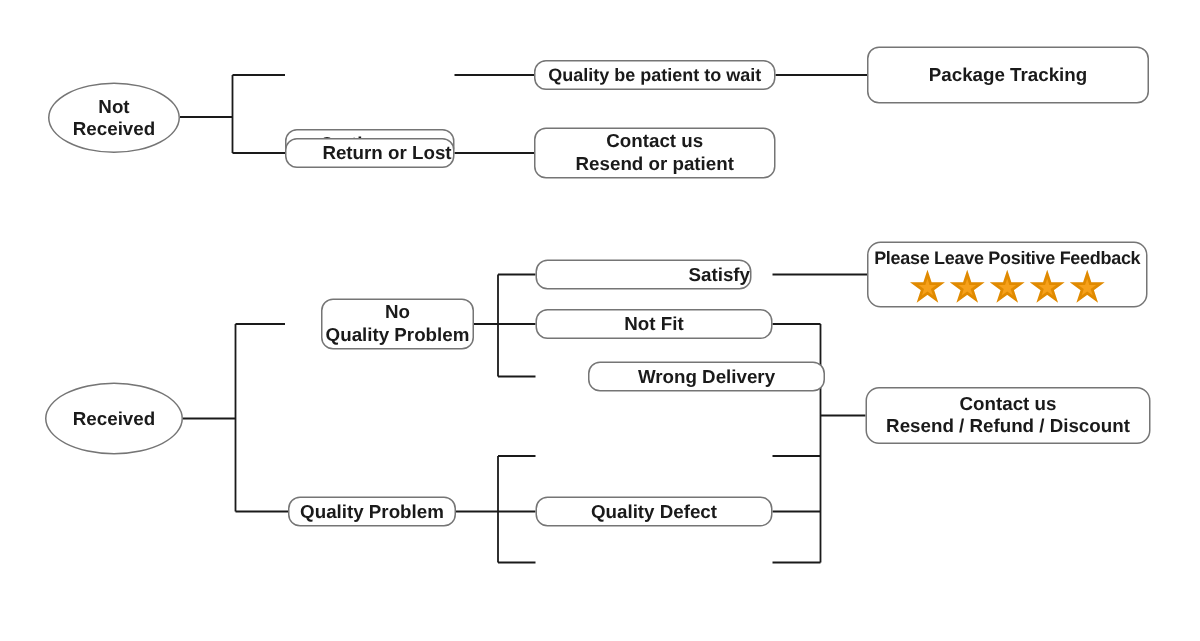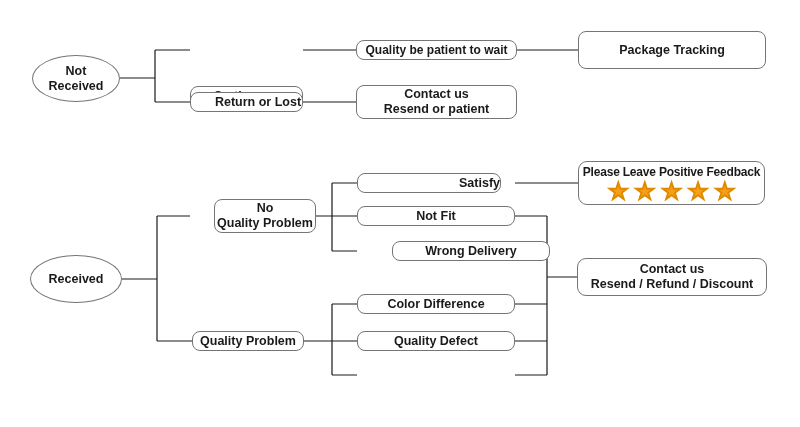--- a/index.html
+++ b/index.html
@@ -127,23 +127,20 @@
   </div>
 
   <div class="node n-not-fit">
     <span>Not Fit</span>
   </div>
 
   <div class="node n-wrong-delivery">
     <span>Wrong Delivery</span>
   </div>
 
-  <div class="node n-color-difference">
-    <span>Color Difference</span>
-  </div>
 
   <div class="node n-quality-defect">
     <span>Quality Defect</span>
   </div>
 
 
   <div class="node n-feedback">
     <span class="fb-title">Please Leave Positive Feedback</span>
     <span class="stars">
       <span class="star">★</span>

